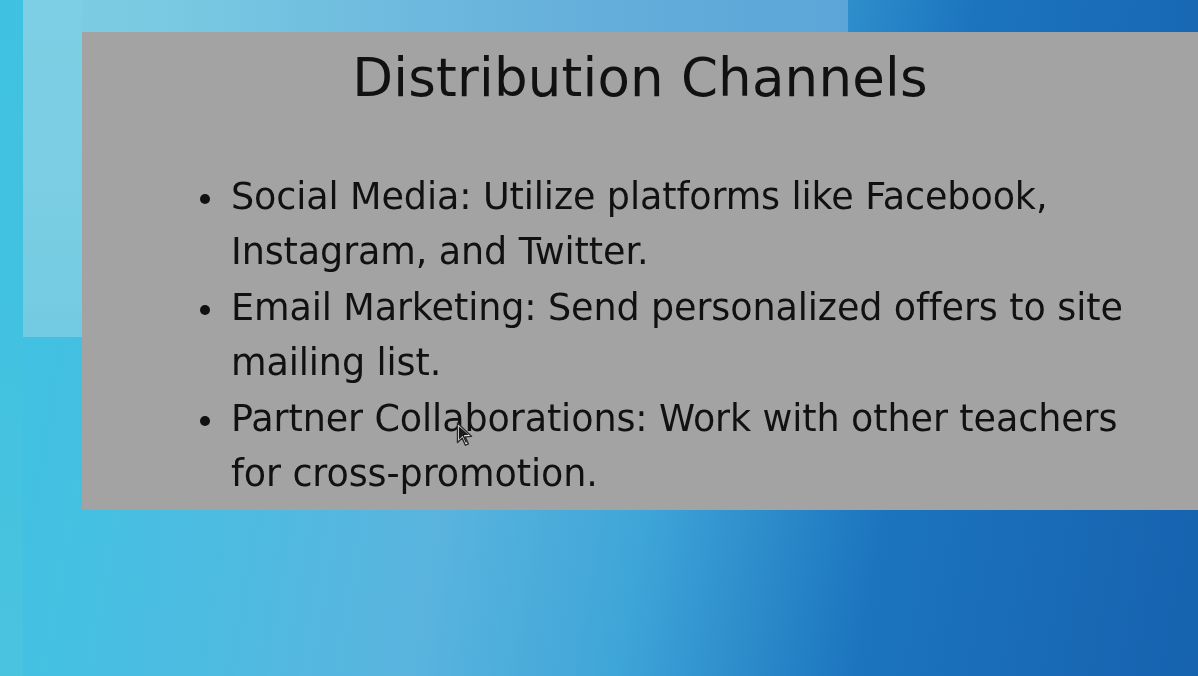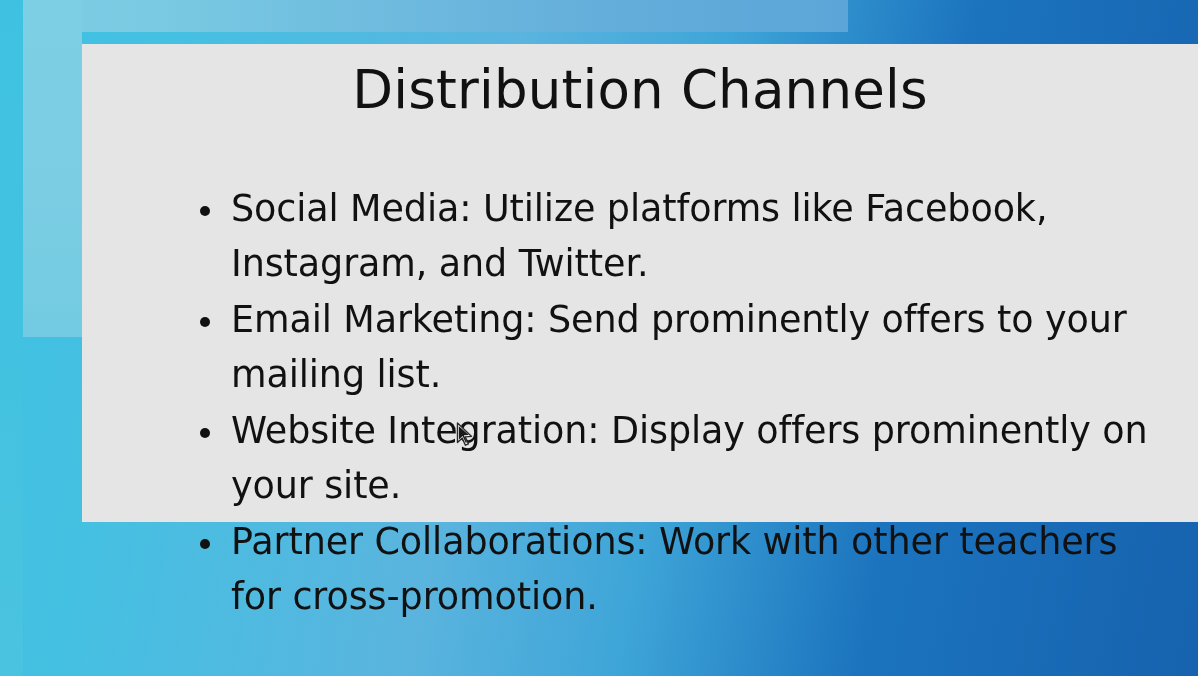--- a/index.html
+++ b/index.html
@@ -63,24 +63,24 @@
                 #79C9E2 18%,
                 #6FBCDF 42%,
                 #64AEDB 70%,
                 #5BA5D8 100%);
   }
 
   
   .card {
     position: absolute;
     left: 82px;
-    top: 44px;
+    top: 32px;
     width: 1116px;
     height: 478px;
-    background: #e5e5e5;
+    background: #a3a3a3;
     box-shadow: 0 0 0 0 rgba(0,0,0,0);
   }
 
   .card-inner {
     position: absolute;
     inset: 0;
     padding: 0;
   }
 
   
@@ -160,27 +160,23 @@
 
       <ul class="bullet-list">
 
         <li class="bullet-item">
           <span class="bullet-dot"></span>
           <span>Social Media: Utilize platforms like Facebook, Instagram, and Twitter.</span>
         </li>
 
         <li class="bullet-item">
           <span class="bullet-dot"></span>
-          <span>Email Marketing: Send prominently offers to your mailing list.</span>
+          <span>Email Marketing: Send personalized offers to site mailing list.</span>
         </li>
 
-        <li class="bullet-item">
-          <span class="bullet-dot"></span>
-          <span>Website Integration: Display offers prominently on your site.</span>
-        </li>
 
         <li class="bullet-item">
           <span class="bullet-dot"></span>
           <span>Partner Collaborations: Work with other teachers for cross-promotion.</span>
         </li>
 
       </ul>
 
     </div>
   </div>

